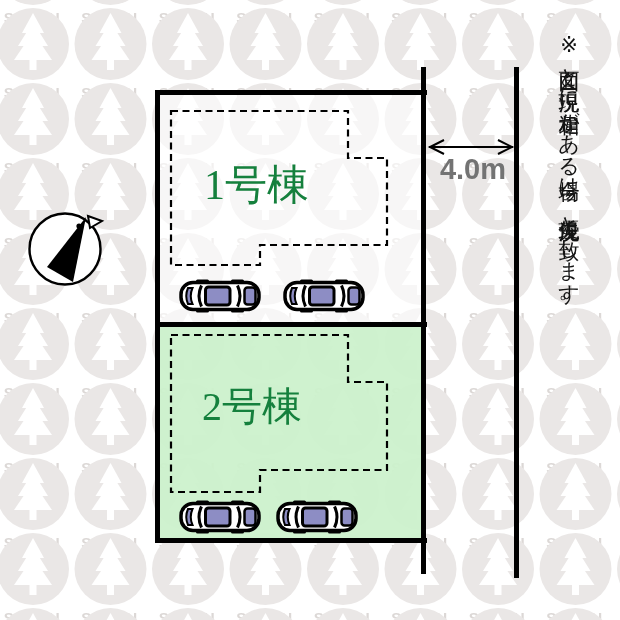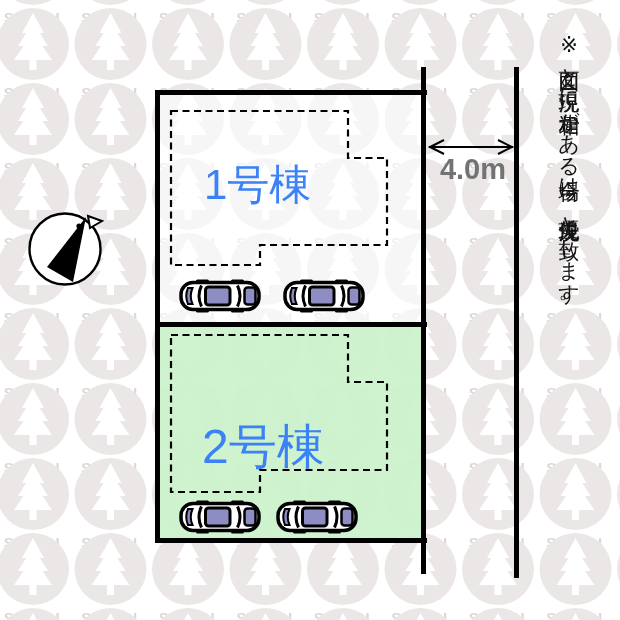--- a/index.html
+++ b/index.html
@@ -21,25 +21,25 @@
   #road-left-line {left:421px;top:67px;width:5px;height:507px;}
   #road-right-line{left:514px;top:67px;width:5px;height:511px;}
   
   #lot-1-region{left:160px;top:95px;width:261px;height:227px;background:rgba(255,255,255,0.62);}
   #lot-2-region{left:160px;top:327px;width:261px;height:211px;opacity:0.93;}
   
   #footprints{left:0;top:0;width:620px;height:620px;pointer-events:none;}
   .dashed{fill:none;stroke:#000;stroke-width:2.2;stroke-dasharray:7 4.5;}
   
   .lot-label{
-    color:#3b82f6;font-size:42px;line-height:42px;white-space:nowrap;
-    font-family:Liberation Sans, sans-serif;
+    color:#15803d;font-size:42px;line-height:42px;white-space:nowrap;
+    font-family:Liberation Serif, serif;
   }
   #lot-1-label{left:204px;top:164px;}
-  #lot-2-label{left:202px;top:386px;font-size:48px;margin-top:40px;}
+  #lot-2-label{left:202px;top:386px;font-size:40px;}
   
   #road-width-arrow{left:426px;top:137px;width:90px;height:18px;}
   #road-width-label{
     left:430px;top:153px;width:86px;text-align:center;
     color:#737373;font-size:29px;font-weight:bold;
   }
   
   #compass{left:26px;top:210px;width:80px;height:80px;}
   
   .car{width:84px;height:34px;}

